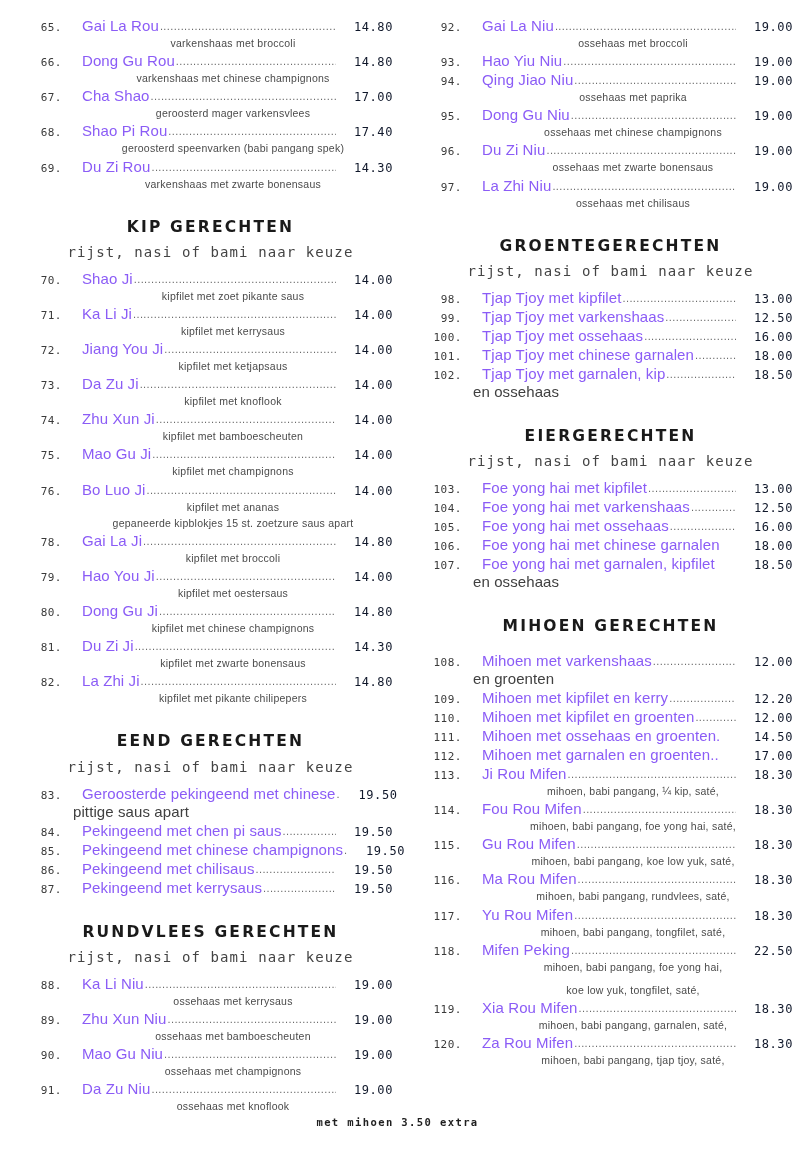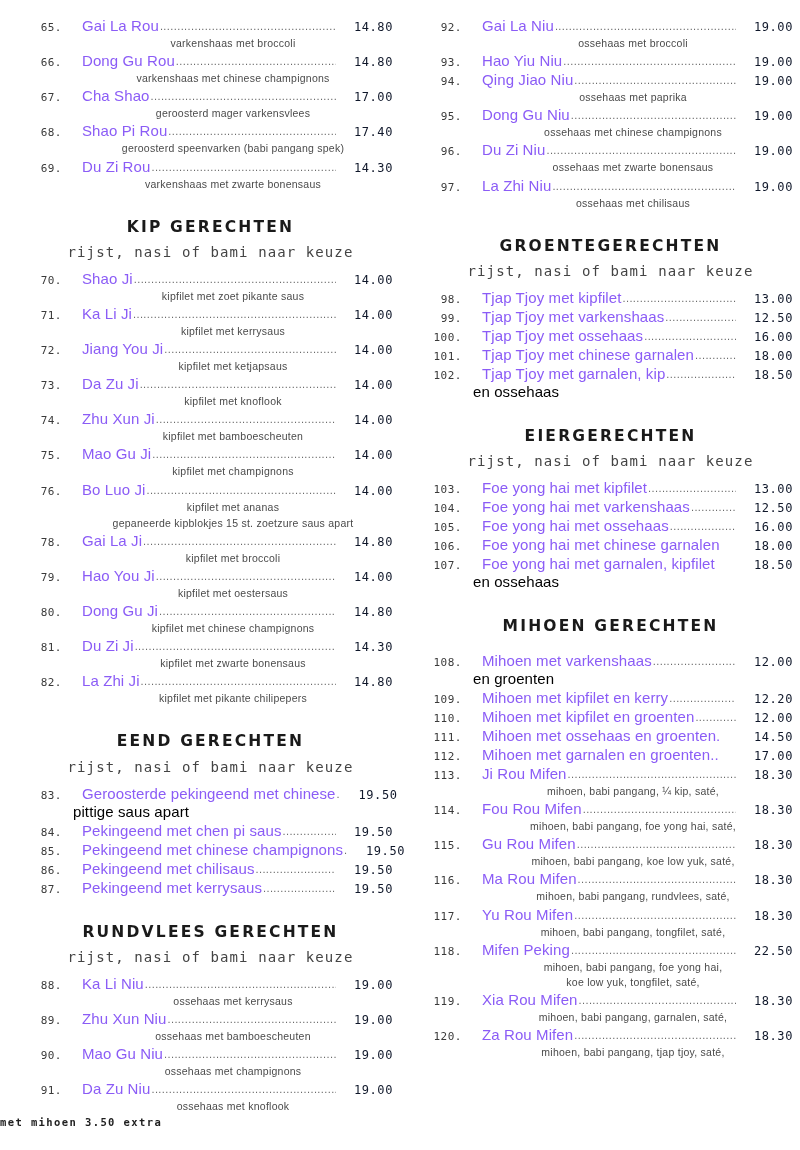--- a/index.html
+++ b/index.html
@@ -95,42 +95,42 @@
     text-align:right;
     font-family:"DejaVu Sans Mono", monospace;
     font-size:12px;
     color:#0f172a;
     letter-spacing:0.6px;
     white-space:nowrap;
   }
 
   .cont{
     font-size:15px;
-    color:#000000;
+    color:#404040;
     padding-left:45px;
     margin-top:1px;
     letter-spacing:0.1px;
   }
   .desc{
     font-size:10.5px;
     color:#4a4a4a;
     padding-left:45px;
     margin-top:3px;
     margin-bottom:2px;
     letter-spacing:0.25px;
     line-height:1.25;
     text-align:center;
   }
-  .desc.tight{ margin-top:2px; }
+  .desc.tight{ margin-top:10px; }
 
   .footer{
     position:absolute;
     left:0; right:5px;
     bottom:22px;
-    text-align:left;
+    text-align:center;
     font-family:"DejaVu Sans Mono", monospace;
     font-size:10.5px;
     letter-spacing:1.4px;
     color:#1f1f1f;
     font-weight:700;
   }
 </style>
 </head>
 <body>
 

